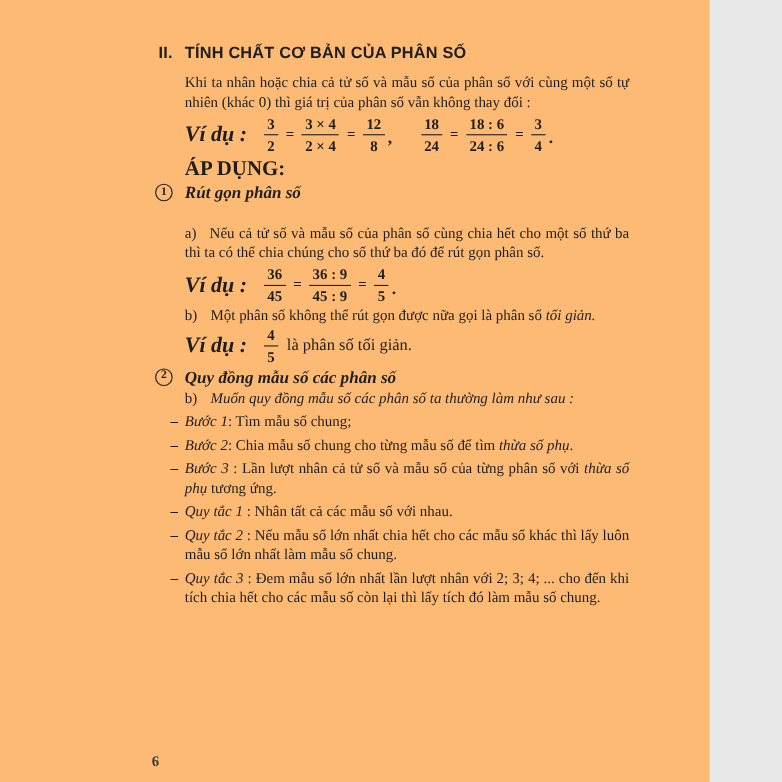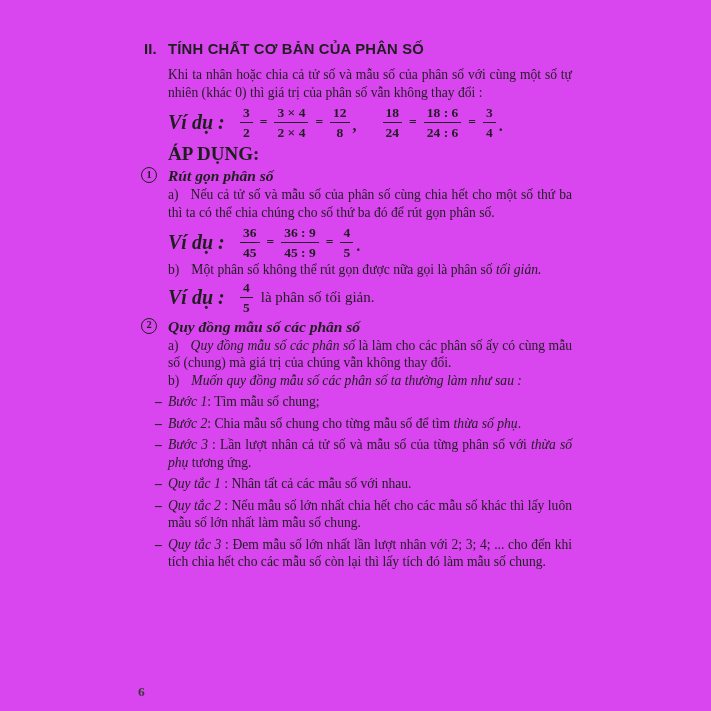--- a/index.html
+++ b/index.html
@@ -1,19 +1,19 @@
 <!DOCTYPE html>
 <html><head>
 <meta charset="utf-8">
 <style>
   * { margin:0; padding:0; box-sizing:border-box; }
   html,body { width:711px; height:711px; }
   body { background:#e8e8e8; }
   .page {
-    position:relative; width:711px; height:711px; background:#d946ef;
+    position:relative; width:645px; height:711px; background:#fdba74;
     font-family:"Liberation Serif","DejaVu Serif",serif; color:#1e1e1e; overflow:hidden;text-decoration:underline;
   }
   .content { position:absolute; left:168px; top:40px; width:404px; }
 
   .sec-heading {
     position:relative; font-family:"Liberation Sans","DejaVu Sans",sans-serif;
     font-weight:bold; font-size:14.8px; letter-spacing:.2px; line-height:18px;
   }
   .sec-num { position:absolute; left:-24px; }
 
@@ -26,21 +26,21 @@
   .sub { position:relative; font-weight:bold; font-style:italic; font-size:15.5px; line-height:19px; }
   .sub1 { margin-top:3px; }
   .sub2 { margin-top:2px; }
   .marker {
     position:absolute; left:-27px; top:1px; width:16px; height:16px;
     border:1.6px solid #1e1e1e; border-radius:50%;
     display:flex; align-items:center; justify-content:center;
     font-size:10.5px; font-style:normal; font-weight:bold; line-height:1;
   }
 
-  .para-a1 { margin-top:1px; }
+  .para-a1 { margin-top:18px; }
   .para-b1 { margin-top:1px; }
   .para-a2 { margin-top:1px; }
   .para-b2 { margin-top:0; }
   .para-c  { margin-top:4px; }
 
   .exrow { display:flex; align-items:center; height:36px; }
   .ex1 { margin-top:3px; }
   .ex2 { margin-top:3px; }
   .ex3 { margin-top:2px; height:34px; }
   .exlabel { flex:none; width:72px; font-weight:bold; font-style:italic; font-size:20px; }
@@ -154,22 +154,20 @@
           </span>
           <span class="extext">là phân số tối giản.</span>
         </span>
     </div>
 
     <div class="sub sub2">
       <span class="marker">2</span>
       <span>Quy đồng mẫu số các phân số</span>
     </div>
 
-    <p class="body para-a2"><span class="ilabel">a)</span><i>Quy đồng mẫu số các phân số</i>
-      <span>là làm cho các phân số ấy có cùng mẫu số (chung) mà giá trị của chúng vẫn không thay đổi.</span></p>
 
     <p class="body para-b2"><span class="ilabel">b)</span><i>Muốn quy đồng mẫu số các phân số ta thường làm như sau :</i></p>
 
     <p class="body dashp"><span class="dash">–</span><i>Bước 1</i><span>: Tìm mẫu số chung;</span></p>
 
     <p class="body dashp"><span class="dash">–</span><i>Bước 2</i><span>: Chia mẫu số chung cho từng mẫu số để tìm</span>
       <i>thừa số phụ</i><span>.</span></p>
 
     <p class="body dashp"><span class="dash">–</span><i>Bước 3</i><span> : Lần lượt nhân cả tử số và mẫu số của từng phân số với</span>
       <i>thừa số phụ</i><span> tương ứng.</span></p>

